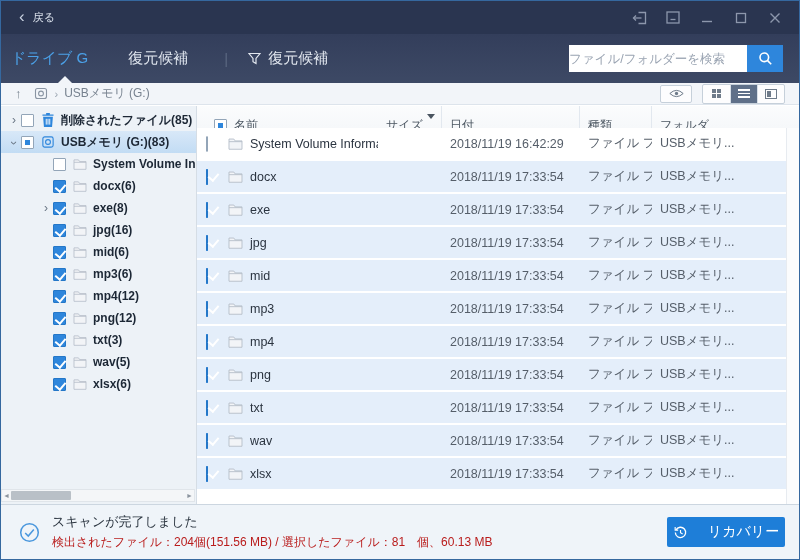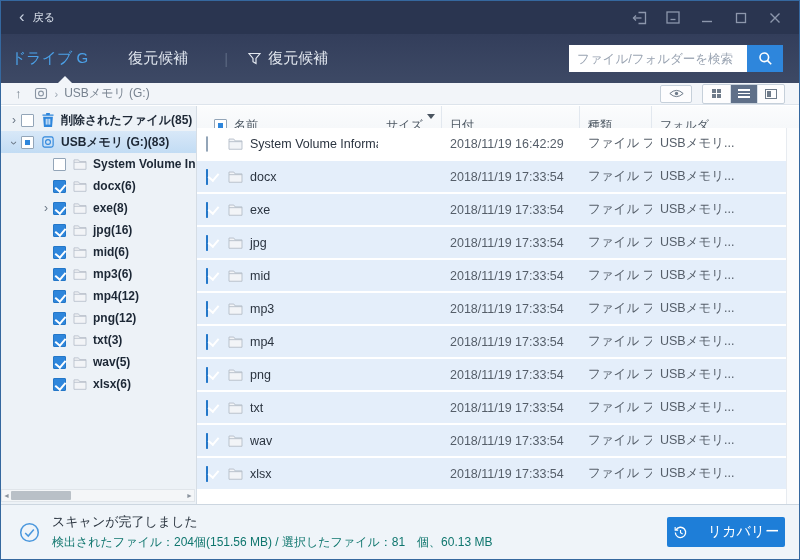--- a/index.html
+++ b/index.html
@@ -17,21 +17,21 @@
 
   
   .navbar { position:absolute; top:33px; left:0; right:0; height:49px; background:linear-gradient(#333e5b,#3d4965); display:flex; align-items:center; }
   .nav-tab { font-size:15px; color:#dfe5ee; padding:0 8px; margin-left:2px; cursor:pointer; }
   .nav-tab.active { color:#4ba1e8; }
   .nav-tab:nth-of-type(2){ margin-left:24px; }
   .nav-sep { color:#5a6780; font-size:15px; margin:0 20px 0 28px; }
   .filter-item { display:flex; align-items:center; gap:7px; color:#e2e7ef; font-size:15px; cursor:pointer; }
   .tab-pointer { position:absolute; top:75px; left:56px; width:0; height:0; border-left:8px solid transparent; border-right:8px solid transparent; border-bottom:8px solid #f2f5f9; z-index:6; }
   .searchbox { margin-left:auto; margin-right:16px; display:flex; height:27px; }
-  .search-input { width:178px; height:27px; border:none; outline:none; background:#fff; font-size:12.5px; padding:0 8px; color:#404040; font-family:inherit; }
+  .search-input { width:178px; height:27px; border:none; outline:none; background:#fff; font-size:12.5px; padding:0 0; color:#404040; font-family:inherit; }
   .search-input::placeholder { color:#9aa4b2; }
   .search-btn { width:36px; height:27px; background:#2e86dc; border:none; display:flex; align-items:center; justify-content:center; cursor:pointer; }
 
   
   .breadcrumbbar { position:absolute; top:82px; left:0; right:0; height:22px; background:#f2f5f9; border-bottom:1px solid #dde4ec; display:flex; align-items:center; font-size:12px; color:#77828f; }
   .bc-up { margin-left:14px; font-size:13px; color:#77828f; cursor:pointer; }
   .bc-dev-icon { margin-left:12px; display:flex; align-items:center; }
   .bc-sep { margin:0 6px 0 7px; color:#9aa4b0; font-size:11px; }
   .bc-path { color:#77828f; }
   .view-controls { margin-left:auto; display:flex; align-items:center; gap:10px; margin-right:14px; }
@@ -87,21 +87,21 @@
   .trow.unchecked { background:#fff; }
   .cell-name { display:flex; align-items:center; gap:7px; overflow:hidden; white-space:nowrap; color:#2b3440; padding-left:2px; }
   .cell { padding-left:8px; overflow:hidden; white-space:nowrap; color:#555e69; }
   .vscroll-track { position:absolute; top:22px; right:0; bottom:0; width:13px; background:#fbfcfd; border-left:1px solid #e7ebf0; }
 
   
   .statusbar { position:absolute; left:0; right:0; bottom:0; height:55px; background:#eff4f9; border-top:1px solid #ccd6e0; display:flex; align-items:center; }
   .status-icon { margin:0 12px 0 18px; line-height:0; }
   .status-texts { display:flex; flex-direction:column; gap:3px; }
   .status-title { font-size:13px; color:#2b3540; }
-  .status-detail { font-size:12px; color:#0f766e; }
+  .status-detail { font-size:12px; color:#b91c1c; }
   .recover-btn { margin-left:auto; margin-right:14px; width:118px; height:30px; background:#1e7ed8; border:none; border-radius:2px; color:#fff; font-size:14px; display:flex; align-items:center; justify-content:center; gap:20px; cursor:pointer; font-family:inherit; }
 </style>
 </head>
 <body>
 
 <div class="window">
 
   <div class="titlebar">
     <div class="back-btn">
       <span class="back-chev">‹</span>

